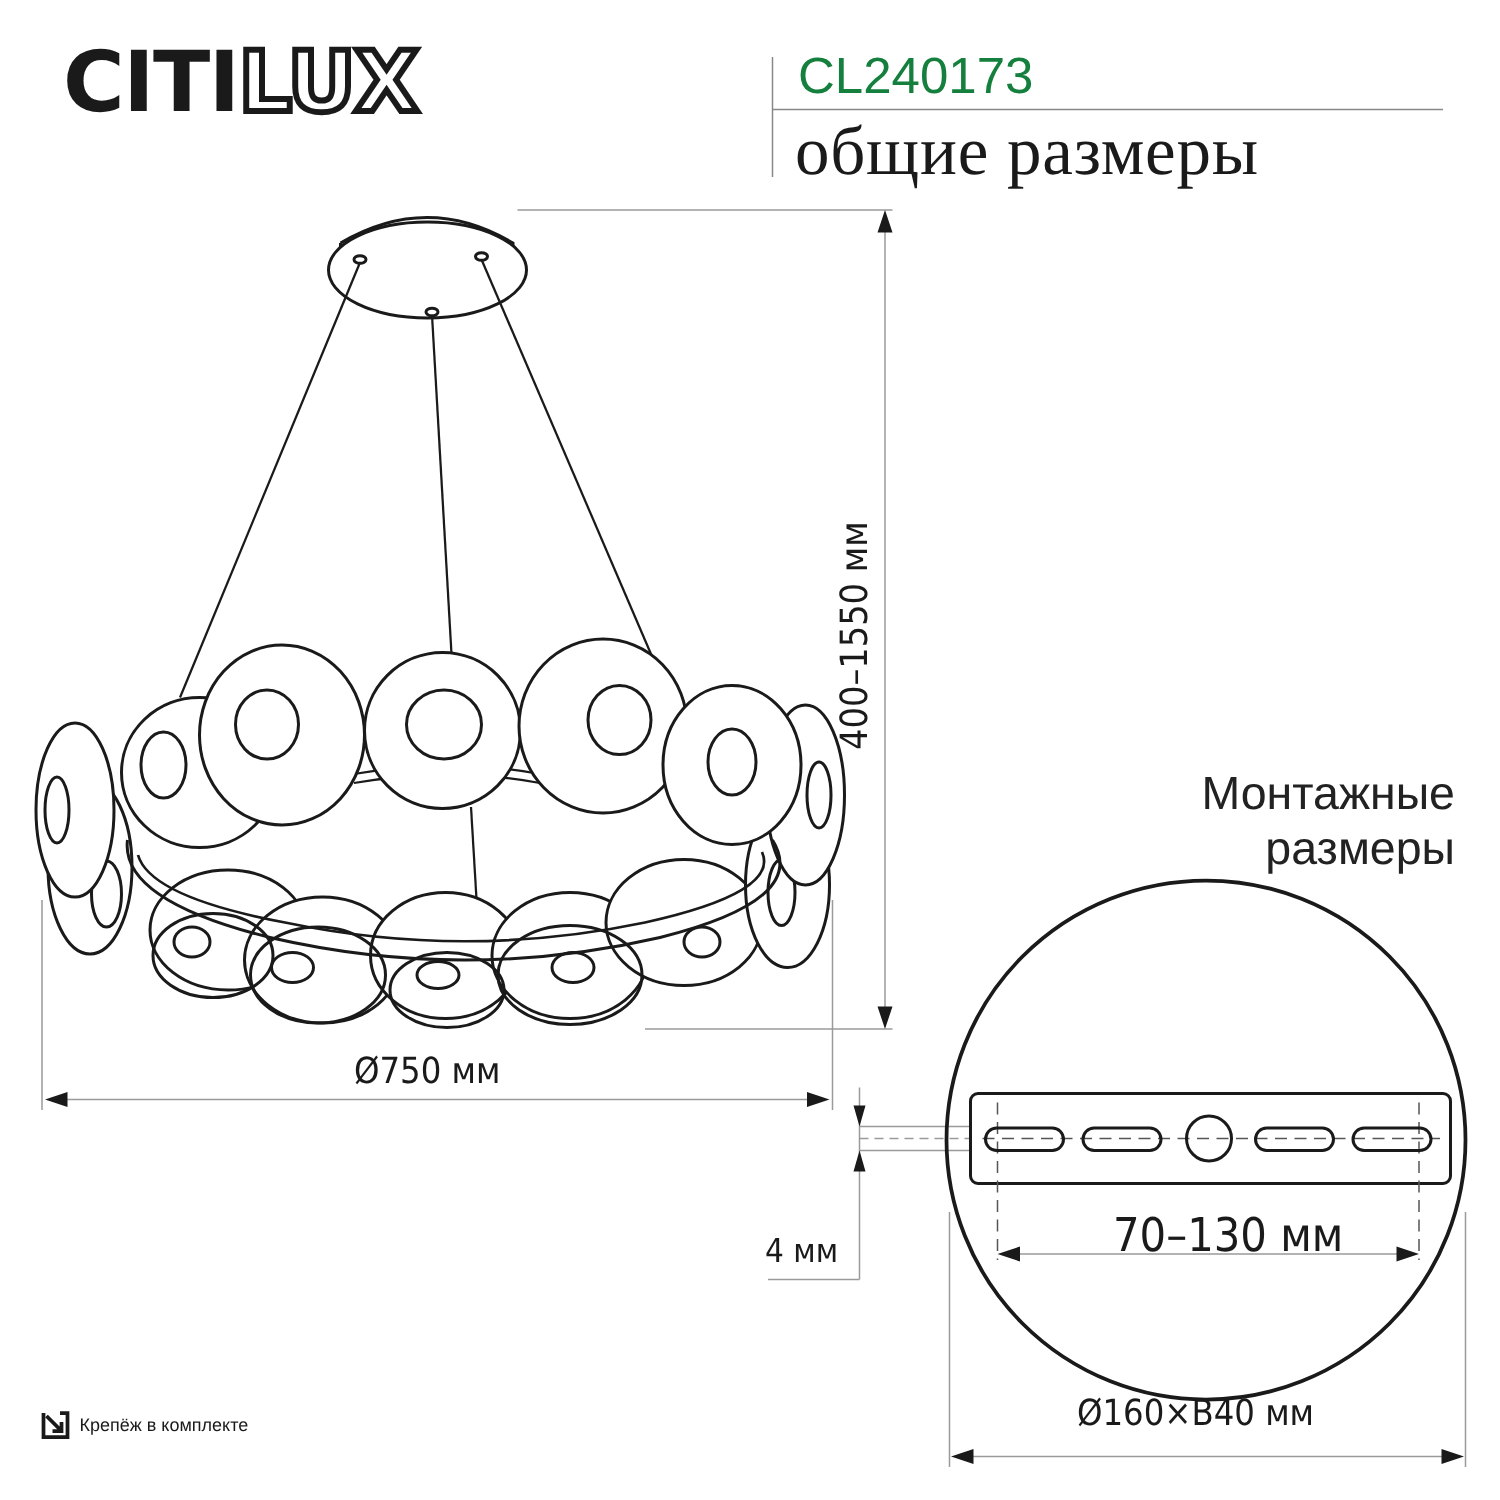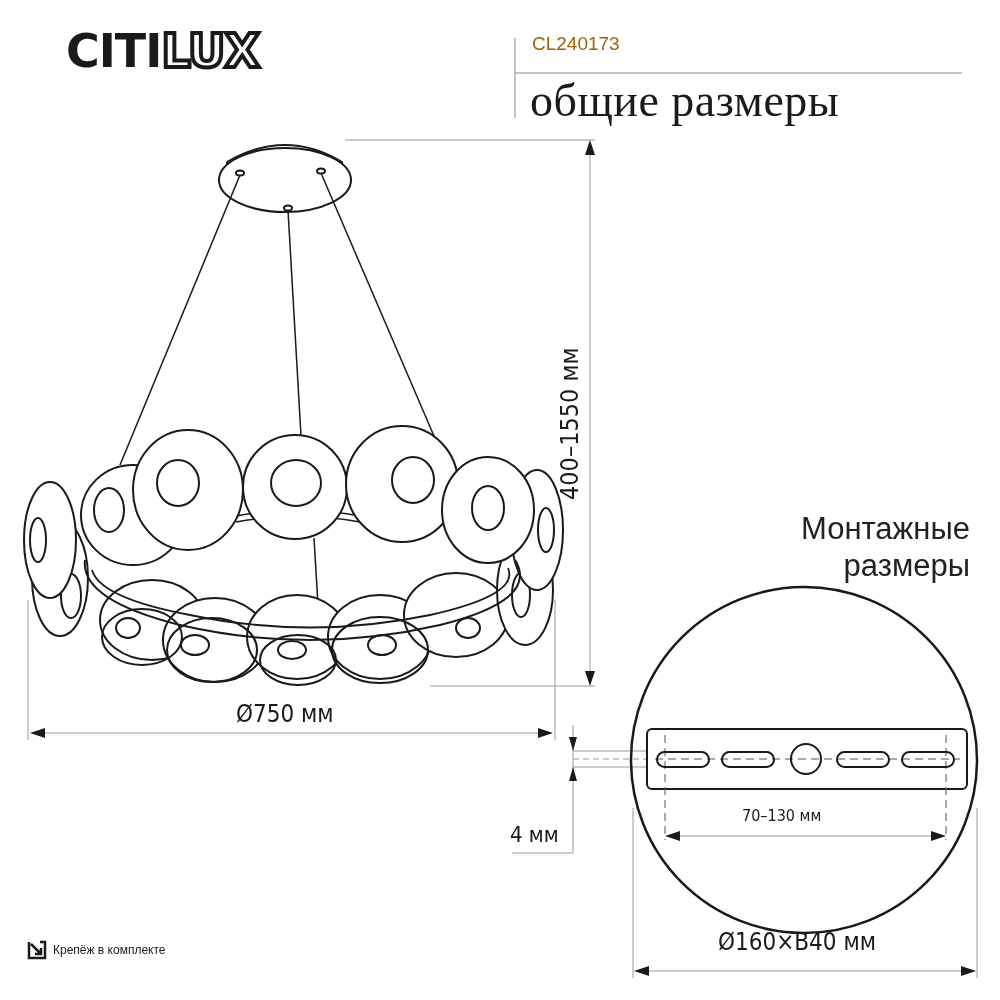--- a/index.html
+++ b/index.html
@@ -1,28 +1,28 @@
 <!DOCTYPE html>
 <html><head>
   <meta charset="utf-8">
   <style>
     html, body { margin: 0; padding: 0; background: #ffffff; }
     body { width: 1000px; height: 1000px; position: relative; overflow: hidden; font-family: "Liberation Sans", sans-serif; color: #1a1a1a; }
     .abs { position: absolute; }
-    .logo { left: 42px; top: 28px; font-family: "DejaVu Sans", sans-serif; font-weight: bold; font-size: 46px; letter-spacing: -1px; line-height: 1; margin-left: 24px; }
+    .logo { left: 42px; top: 28px; font-family: "DejaVu Sans", sans-serif; font-weight: bold; font-size: 56px; letter-spacing: -1px; line-height: 1; }
     .logo .solid { color: #1a1a1a; }
     .logo .outline { color: #ffffff; -webkit-text-stroke: 4px #1a1a1a; }
-    .model { left: 532px; top: 34px; font-size: 19px; line-height: 1; color: #a16207; }
+    .model { left: 532px; top: 34px; font-size: 34px; line-height: 1; color: #15803d; }
     .subtitle { left: 530px; top: 78px; font-size: 46px; line-height: 1; color: #1a1a1a; letter-spacing: 0.5px; font-family: Liberation Serif, serif; }
     .mount-title { left: 640px; top: 510px; width: 330px; text-align: right; font-size: 31px; line-height: 37px; color: #222; }
     .dim { font-family: "DejaVu Sans Condensed", "DejaVu Sans", sans-serif; font-stretch: condensed; color: #1a1a1a; white-space: nowrap; }
     .dim-diam { left: 236px; top: 700px; font-size: 24px; }
     .dim-height { left: 555px; top: 400px; font-size: 25px; transform-origin: left top; transform: rotate(-90deg) translate(-100px, 0); }
     .dim-4mm { left: 510px; top: 822px; font-size: 22px; }
-    .dim-span { left: 742px; top: 806px; font-size: 16px; }
+    .dim-span { left: 742px; top: 806px; font-size: 31px; }
     .dim-plate { left: 718px; top: 928px; font-size: 24px; text-align: right; }
     .footer { left: 27px; top: 940px; display: flex; align-items: center; gap: 6px; font-size: 12px; color: #1a1a1a; }
     .footer svg { display: block; }
     svg.draw { position: absolute; left: 0; top: 0; }
   </style>
 </head>
 <body>
 
 <div class="abs logo"><span class="solid">CITI</span><span class="outline">LUX</span></div>
 <div class="abs model">CL240173</div>

